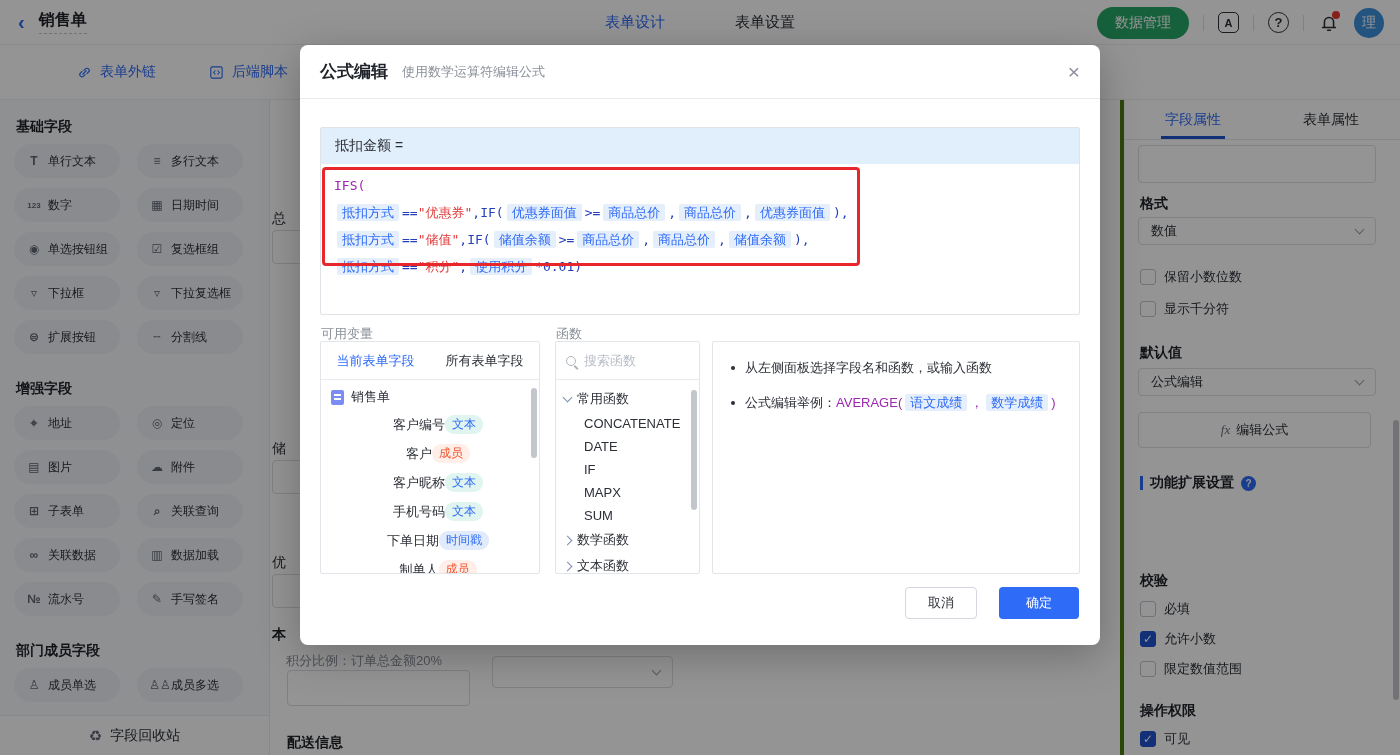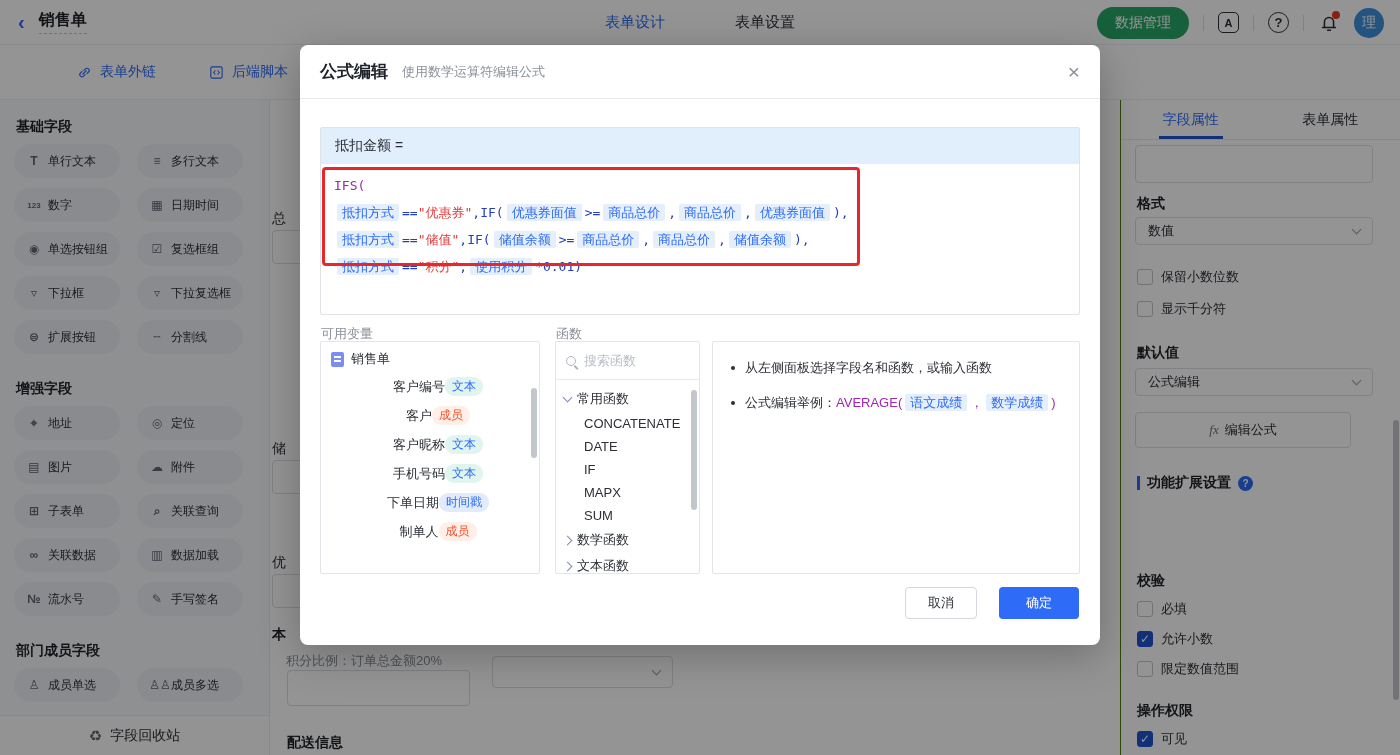--- a/index.html
+++ b/index.html
@@ -57,33 +57,33 @@
   .canvas { position:absolute; left:270px; top:100px; width:850px; height:655px; background:#fff; }
   .cut-label { position:absolute; left:2px; font-size:14px; color:#2b2f36; }
   .cut-box { position:absolute; left:2px; width:210px; height:34px; border:1px solid #d9dce3; border-radius:4px; background:#fff; }
   .canvas-section { font-weight:bold; color:#1f2329; font-size:14px; }
   .canvas-hint { position:absolute; font-size:13px; color:#8a8f99; }
   .canvas-input { position:absolute; border:1px solid #d9dce3; border-radius:4px; background:#fff; }
   .canvas-select { position:absolute; border:1px solid #d9dce3; border-radius:4px; background:#fff; display:flex;
                    align-items:center; justify-content:flex-end; padding-right:12px; cursor:pointer; }
 
   .right-panel { position:absolute; left:1120px; top:100px; width:280px; height:655px; background:#fff;
-                 border-left:1px solid #4d7c0f; }
+                 border-left:4px solid #4d7c0f; }
   .rp-tabs { height:40px; border-bottom:1px solid #e8eaee; display:flex; }
   .rp-tab { flex:1; display:flex; align-items:center; justify-content:center; font-size:14px; color:#2b2f36;
             position:relative; cursor:pointer; }
   .rp-tab.active { color:#2e6bf6; }
   .rp-tab.active::after { content:""; position:absolute; bottom:0; left:50%; transform:translateX(-50%);
             width:64px; height:3px; background:#2053cf; }
   .rp-label { position:absolute; left:16px; font-size:14px; font-weight:bold; color:#1f2329; }
   .rp-input { position:absolute; left:14px; width:238px; border:1px solid #dcdfe6; border-radius:4px; background:#fff; }
   .rp-select { position:absolute; left:14px; width:238px; height:28px; border:1px solid #dcdfe6; border-radius:4px;
                background:#fff; display:flex; align-items:center; padding:0 12px; font-size:13px; color:#2b2f36;
                justify-content:space-between; cursor:pointer; }
-  .rp-button { position:absolute; left:14px; width:216px; height:36px; border:1px solid #dcdfe6; border-radius:4px;
+  .rp-button { position:absolute; left:14px; width:233px; height:36px; border:1px solid #dcdfe6; border-radius:4px;
                background:#fff; display:flex; align-items:center; justify-content:center; gap:6px;
                font-size:13px; color:#2b2f36; cursor:pointer; }
   .fx { font-style:italic; font-family:"Liberation Serif",serif; color:#6a7widenffffff; color:#6b7280; }
   .cb-row { position:absolute; left:16px; display:flex; align-items:center; gap:8px; font-size:13px; color:#2b2f36; cursor:pointer; }
   .cb { width:16px; height:16px; border:1px solid #c0c4cc; border-radius:3px; background:#fff; flex:none; }
   .cb.checked { background:#2053cf; border-color:#2053cf; color:#fff; font-size:12px; line-height:15px; text-align:center; }
   .rp-sec-head { position:absolute; left:16px; display:flex; align-items:center; gap:7px;
                  font-size:14px; font-weight:bold; color:#1f2329; }
   .blue-bar { width:3px; height:14px; background:#2e6bf6; }
   .q-circle { width:15px; height:15px; border-radius:50%; background:#2e6bf6; color:#fff; font-size:10px;
@@ -398,20 +398,24 @@
           <div class="code-line"><span class="tok-fn">IFS(</span></div>
           <div class="code-line"><span class="tok-chip">抵扣方式</span><span class="tok-op">==</span><span class="tok-str">"优惠券"</span><span class="tok-op">,IF(</span><span class="tok-chip">优惠券面值</span><span class="tok-op">&gt;=</span><span class="tok-chip">商品总价</span><span class="tok-op">,</span><span class="tok-chip">商品总价</span><span class="tok-op">,</span><span class="tok-chip">优惠券面值</span><span class="tok-op">),</span></div>
           <div class="code-line"><span class="tok-chip">抵扣方式</span><span class="tok-op">==</span><span class="tok-str">"储值"</span><span class="tok-op">,IF(</span><span class="tok-chip">储值余额</span><span class="tok-op">&gt;=</span><span class="tok-chip">商品总价</span><span class="tok-op">,</span><span class="tok-chip">商品总价</span><span class="tok-op">,</span><span class="tok-chip">储值余额</span><span class="tok-op">),</span></div>
           <div class="code-line"><span class="tok-chip">抵扣方式</span><span class="tok-op">==</span><span class="tok-str">"积分"</span><span class="tok-op">,</span><span class="tok-chip">使用积分</span><span class="tok-op">*0.01)</span></div>
         </div>
     </div>
     <div class="annotation"></div>
 
     <div class="pane-label" style="left:21px; top:280px;">可用变量</div>
     <div class="pane" style="left:20px; top:296px; width:220px; height:233px;">
+      <div class="vars-tabs">
+        <span class="vars-tab active">当前表单字段</span>
+        <span class="vars-tab">所有表单字段</span>
+      </div>
       <div class="var-form-row">
         <span class="doc-ic"></span>
         <span>销售单</span>
       </div>
       <div id="var-list">
           <div class="var-row">
             <span>客户编号</span>
             <span class="badge text">文本</span>
           </div>
           <div class="var-row">

